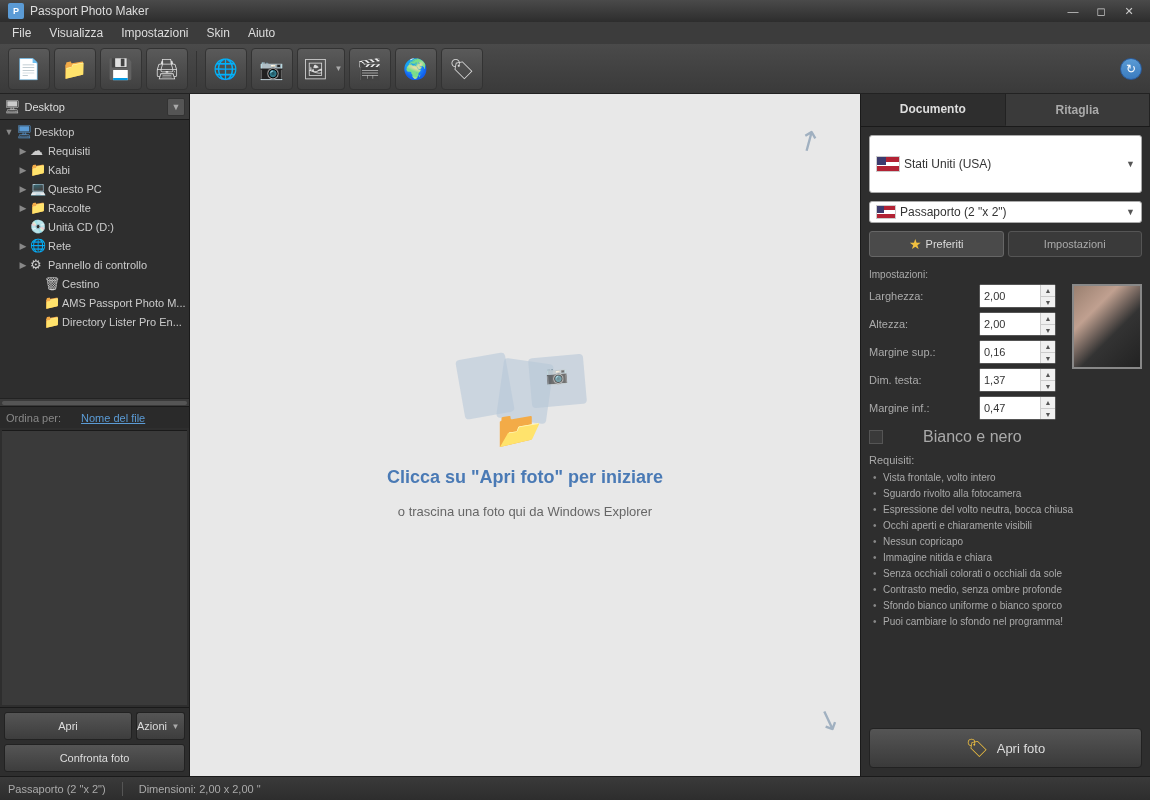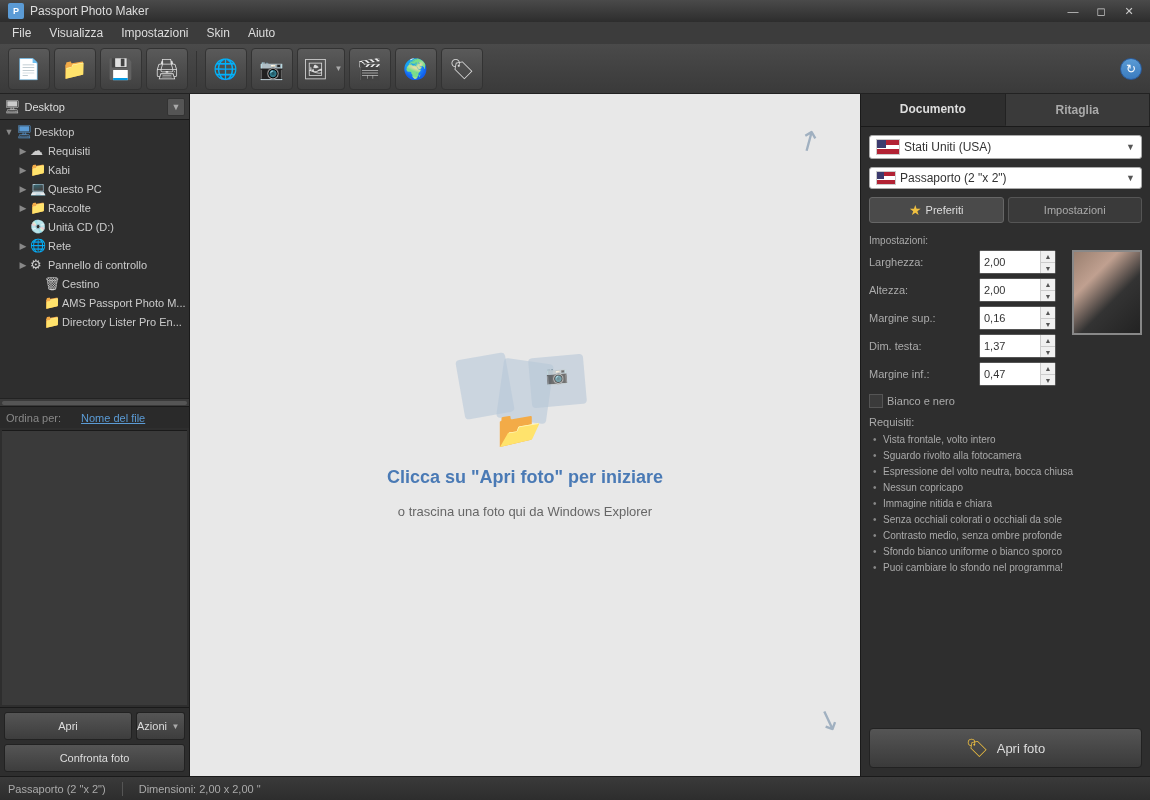--- a/index.html
+++ b/index.html
@@ -75,21 +75,21 @@
 
     
     .right-panel { width: 290px; background: #2e2e2e; border-left: 1px solid #1a1a1a; display: flex; flex-direction: column; }
 
     .tabs-header { display: flex; border-bottom: 1px solid #1a1a1a; background: #3a3a3a; font-weight: bold; }
     .tab { flex: 1; height: 32px; display: flex; align-items: center; justify-content: center; cursor: pointer; font-size: 12px; color: #aaa; border-right: 1px solid #222; }
     .tab.active { background: #2e2e2e; color: #ddd; border-bottom: 2px solid #2e2e2e; margin-bottom: -1px; }
 
     .right-content { flex: 1; padding: 8px; overflow-y: auto; display: flex; flex-direction: column; gap: 8px; }
 
-    .country-select { display: flex; align-items: center; gap: 4px; background: white; border: 1px solid #aaa; border-radius: 3px; padding: 3px 6px; cursor: pointer; }
+    .country-select { display: flex; align-items: center; gap: 4px; background: white; border: 1px solid #aaa; border-radius: 3px; padding: 20px 6px; cursor: pointer; }
     .country-flag { width: 24px; height: 16px; background: linear-gradient(to bottom, #b22234 33%, white 33%, white 66%, #b22234 66%); position: relative; border: 1px solid #ccc; flex-shrink: 0; }
     .country-flag::after { content: ''; position: absolute; top: 0; left: 0; width: 40%; height: 55%; background: #3c3b6e; }
     .country-name { flex: 1; color: #333; font-size: 12px; }
     .select-arrow { font-size: 9px; color: #555; }
 
     .document-select { display: flex; align-items: center; gap: 4px; background: white; border: 1px solid #aaa; border-radius: 3px; padding: 3px 6px; cursor: pointer; }
     .doc-flag { width: 20px; height: 14px; background: linear-gradient(to bottom, #b22234 33%, white 33%, white 66%, #b22234 66%); position: relative; border: 1px solid #ccc; flex-shrink: 0; }
     .doc-flag::after { content: ''; position: absolute; top: 0; left: 0; width: 40%; height: 55%; background: #3c3b6e; }
     .doc-name { flex: 1; color: #333; font-size: 12px; }
 
@@ -106,21 +106,21 @@
     .settings-input { width: 60px; height: 22px; border: none; padding: 0 4px; font-size: 11px; color: #333; background: white; text-align: left; outline: none; }
     .settings-spinner { display: flex; flex-direction: column; border-left: 1px solid #ccc; }
     .spinner-btn { width: 14px; height: 11px; background: #f0f0f0; border: none; cursor: pointer; display: flex; align-items: center; justify-content: center; font-size: 7px; color: #555; }
     .spinner-btn + .spinner-btn { border-top: 1px solid #ccc; }
 
     .photo-thumb { width: 70px; height: 85px; border: 2px solid #888; background: #c0c0c0; margin-left: 8px; overflow: hidden; position: relative; }
     .photo-thumb-inner { width: 100%; height: 100%; background: linear-gradient(135deg, #9a8070 0%, #c0a090 30%, #333 60%, #222 100%); }
 
     .bw-checkbox { display: flex; align-items: center; gap: 4px; margin-top: 4px; }
     .checkbox { width: 14px; height: 14px; border: 1px solid #555; background: #3a3a3a; cursor: pointer; }
-    .checkbox-label { color: #aaa; font-size: 11px; }
+    .checkbox-label { color: #aaa; font-size: 16px; margin-left: 36px; }
 
     .requirements-section { }
     .req-title { color: #aaa; font-size: 11px; margin-bottom: 4px; }
     .req-list { list-style: none; padding-left: 0; }
     .req-list li { color: #aaa; font-size: 10px; padding: 1px 0; padding-left: 14px; position: relative; line-height: 1.4; }
     .req-list li::before { content: '•'; position: absolute; left: 4px; color: #888; }
 
     .settings-row-with-thumb { display: flex; align-items: flex-start; }
     .settings-inputs-col { flex: 1; }
 
@@ -392,20 +392,21 @@
           <span class="checkbox-label">Bianco e nero</span>
         </div>
       </div>
 
       <div class="requirements-section">
         <div class="req-title">Requisiti:</div>
         <ul class="req-list">
           <li>Vista frontale, volto intero</li>
           <li>Sguardo rivolto alla fotocamera</li>
           <li>Espressione del volto neutra, bocca chiusa</li>
+          <li>Occhi aperti e chiaramente visibili</li>
           <li>Nessun copricapo</li>
           <li>Immagine nitida e chiara</li>
           <li>Senza occhiali colorati o occhiali da sole</li>
           <li>Contrasto medio, senza ombre profonde</li>
           <li>Sfondo bianco uniforme o bianco sporco</li>
           <li>Puoi cambiare lo sfondo nel programma!</li>
         </ul>
       </div>
     </div>
 

